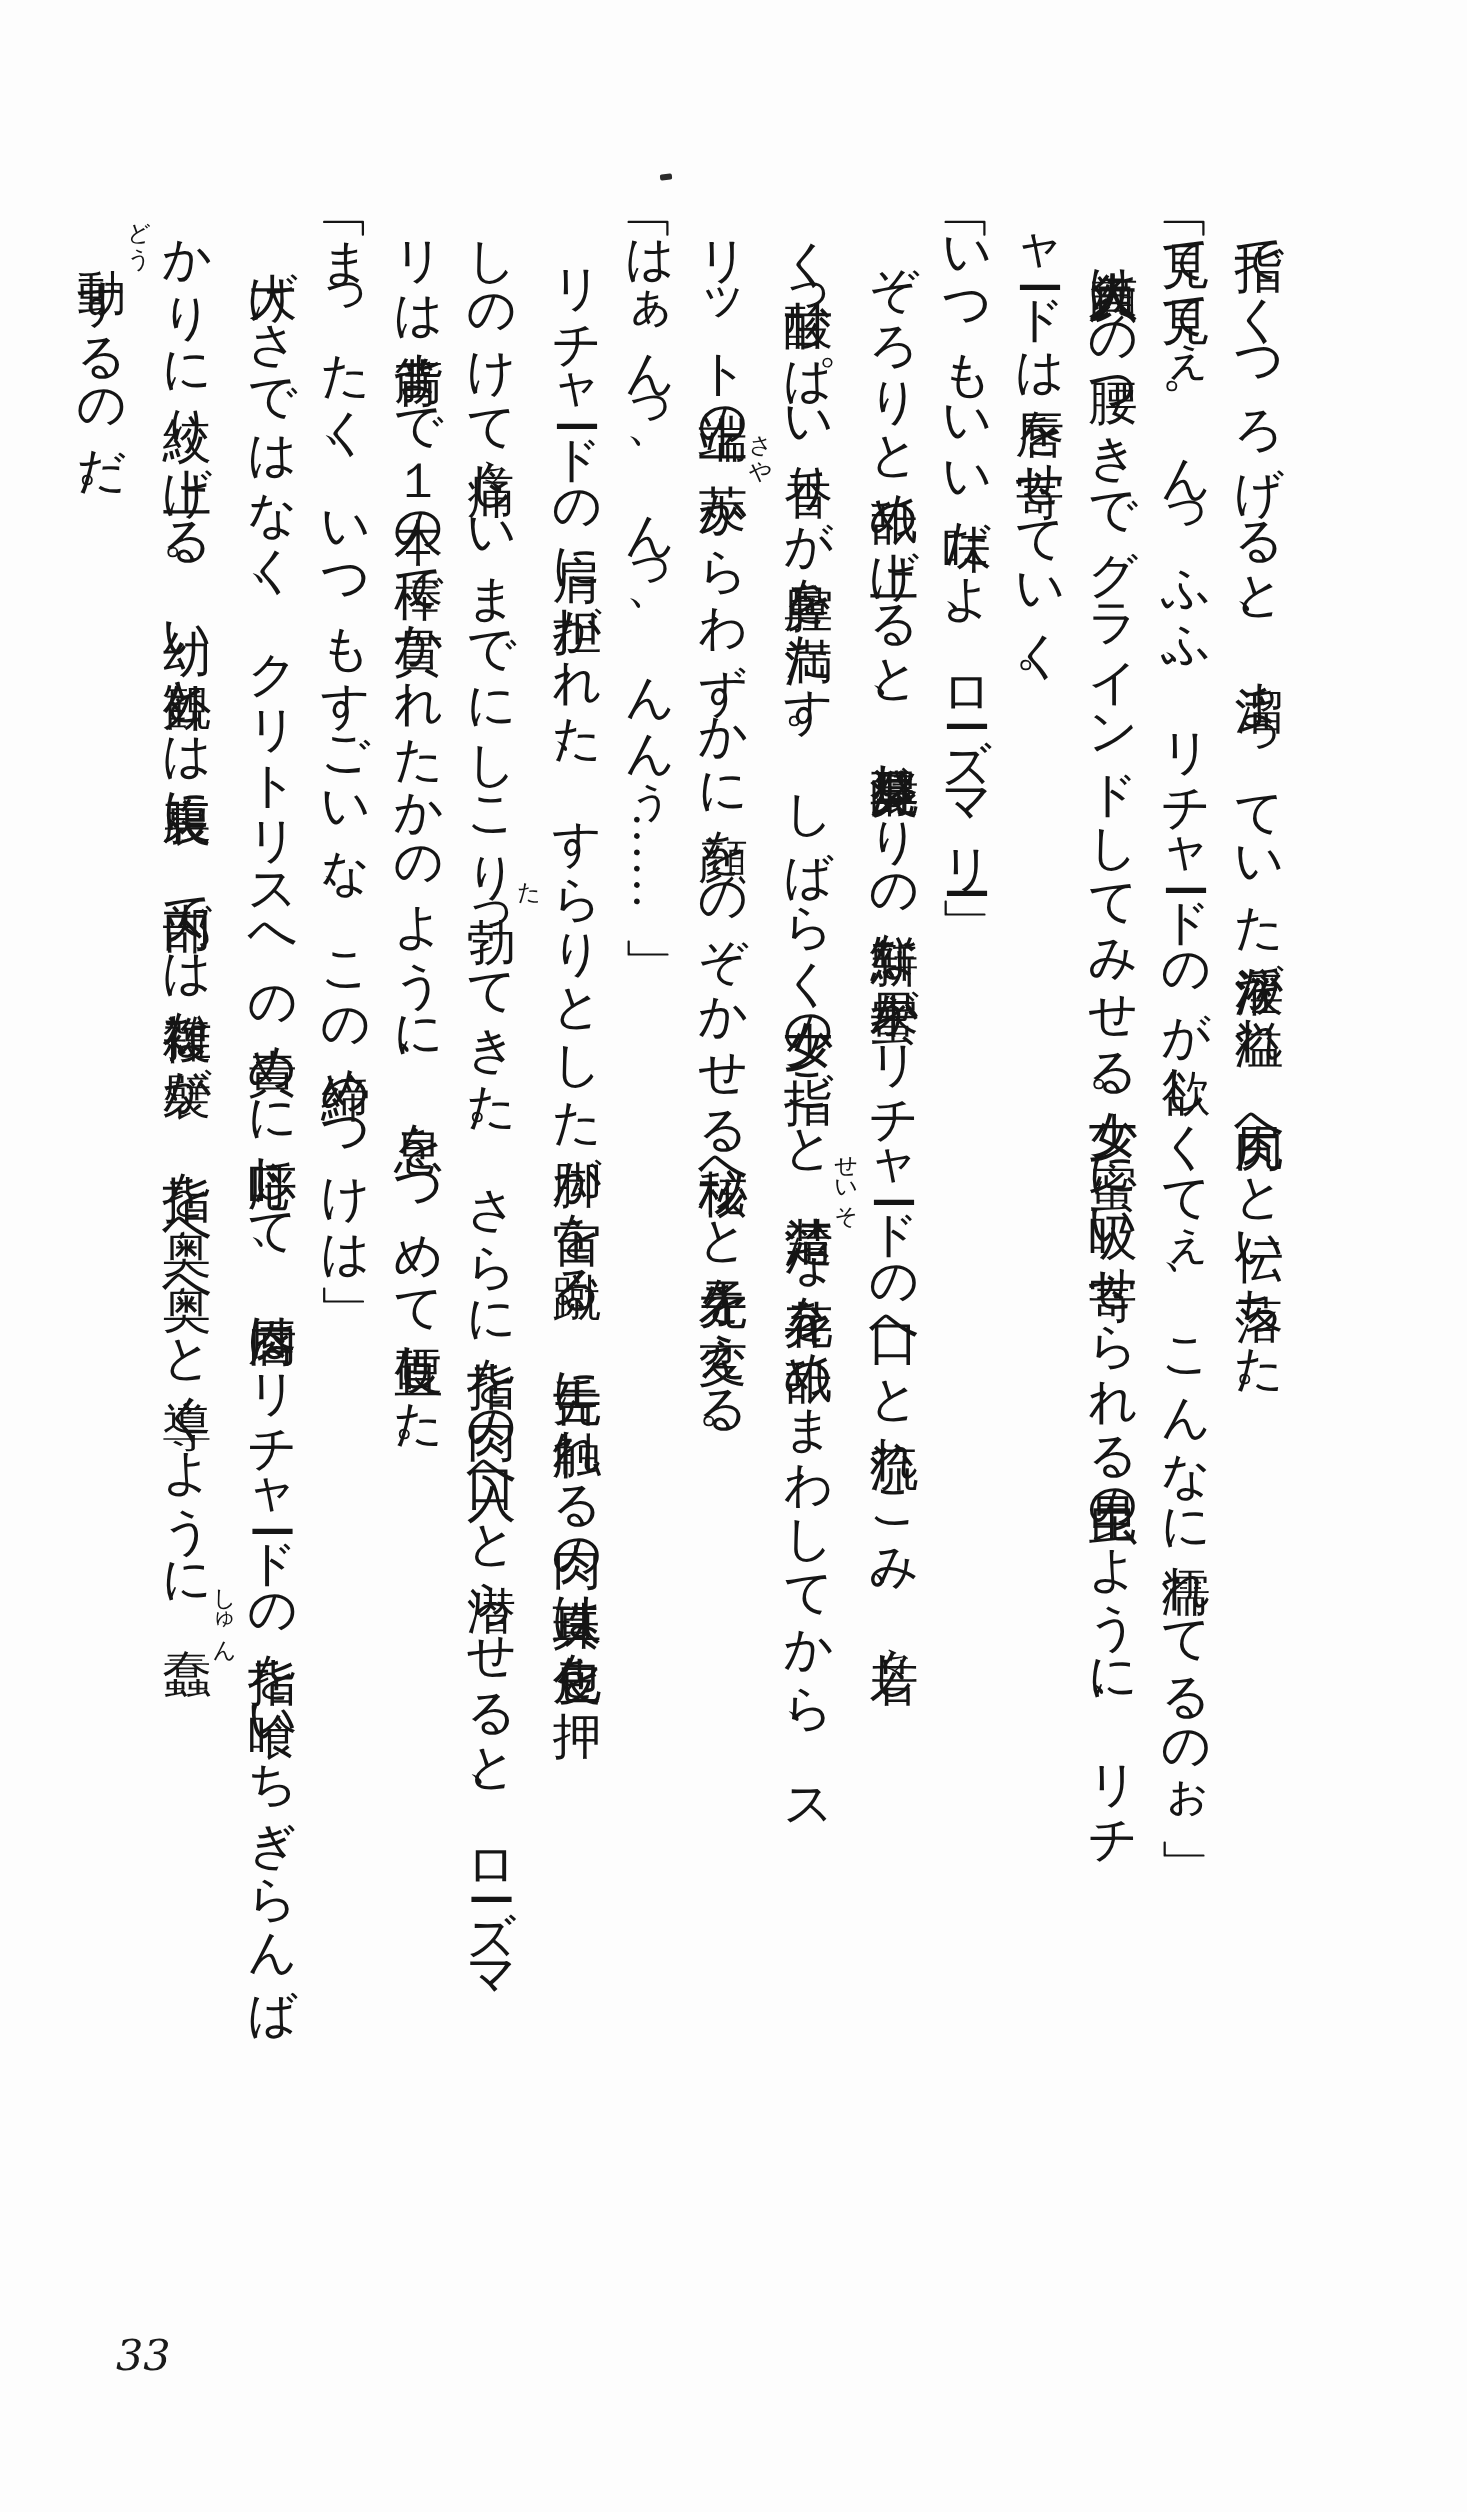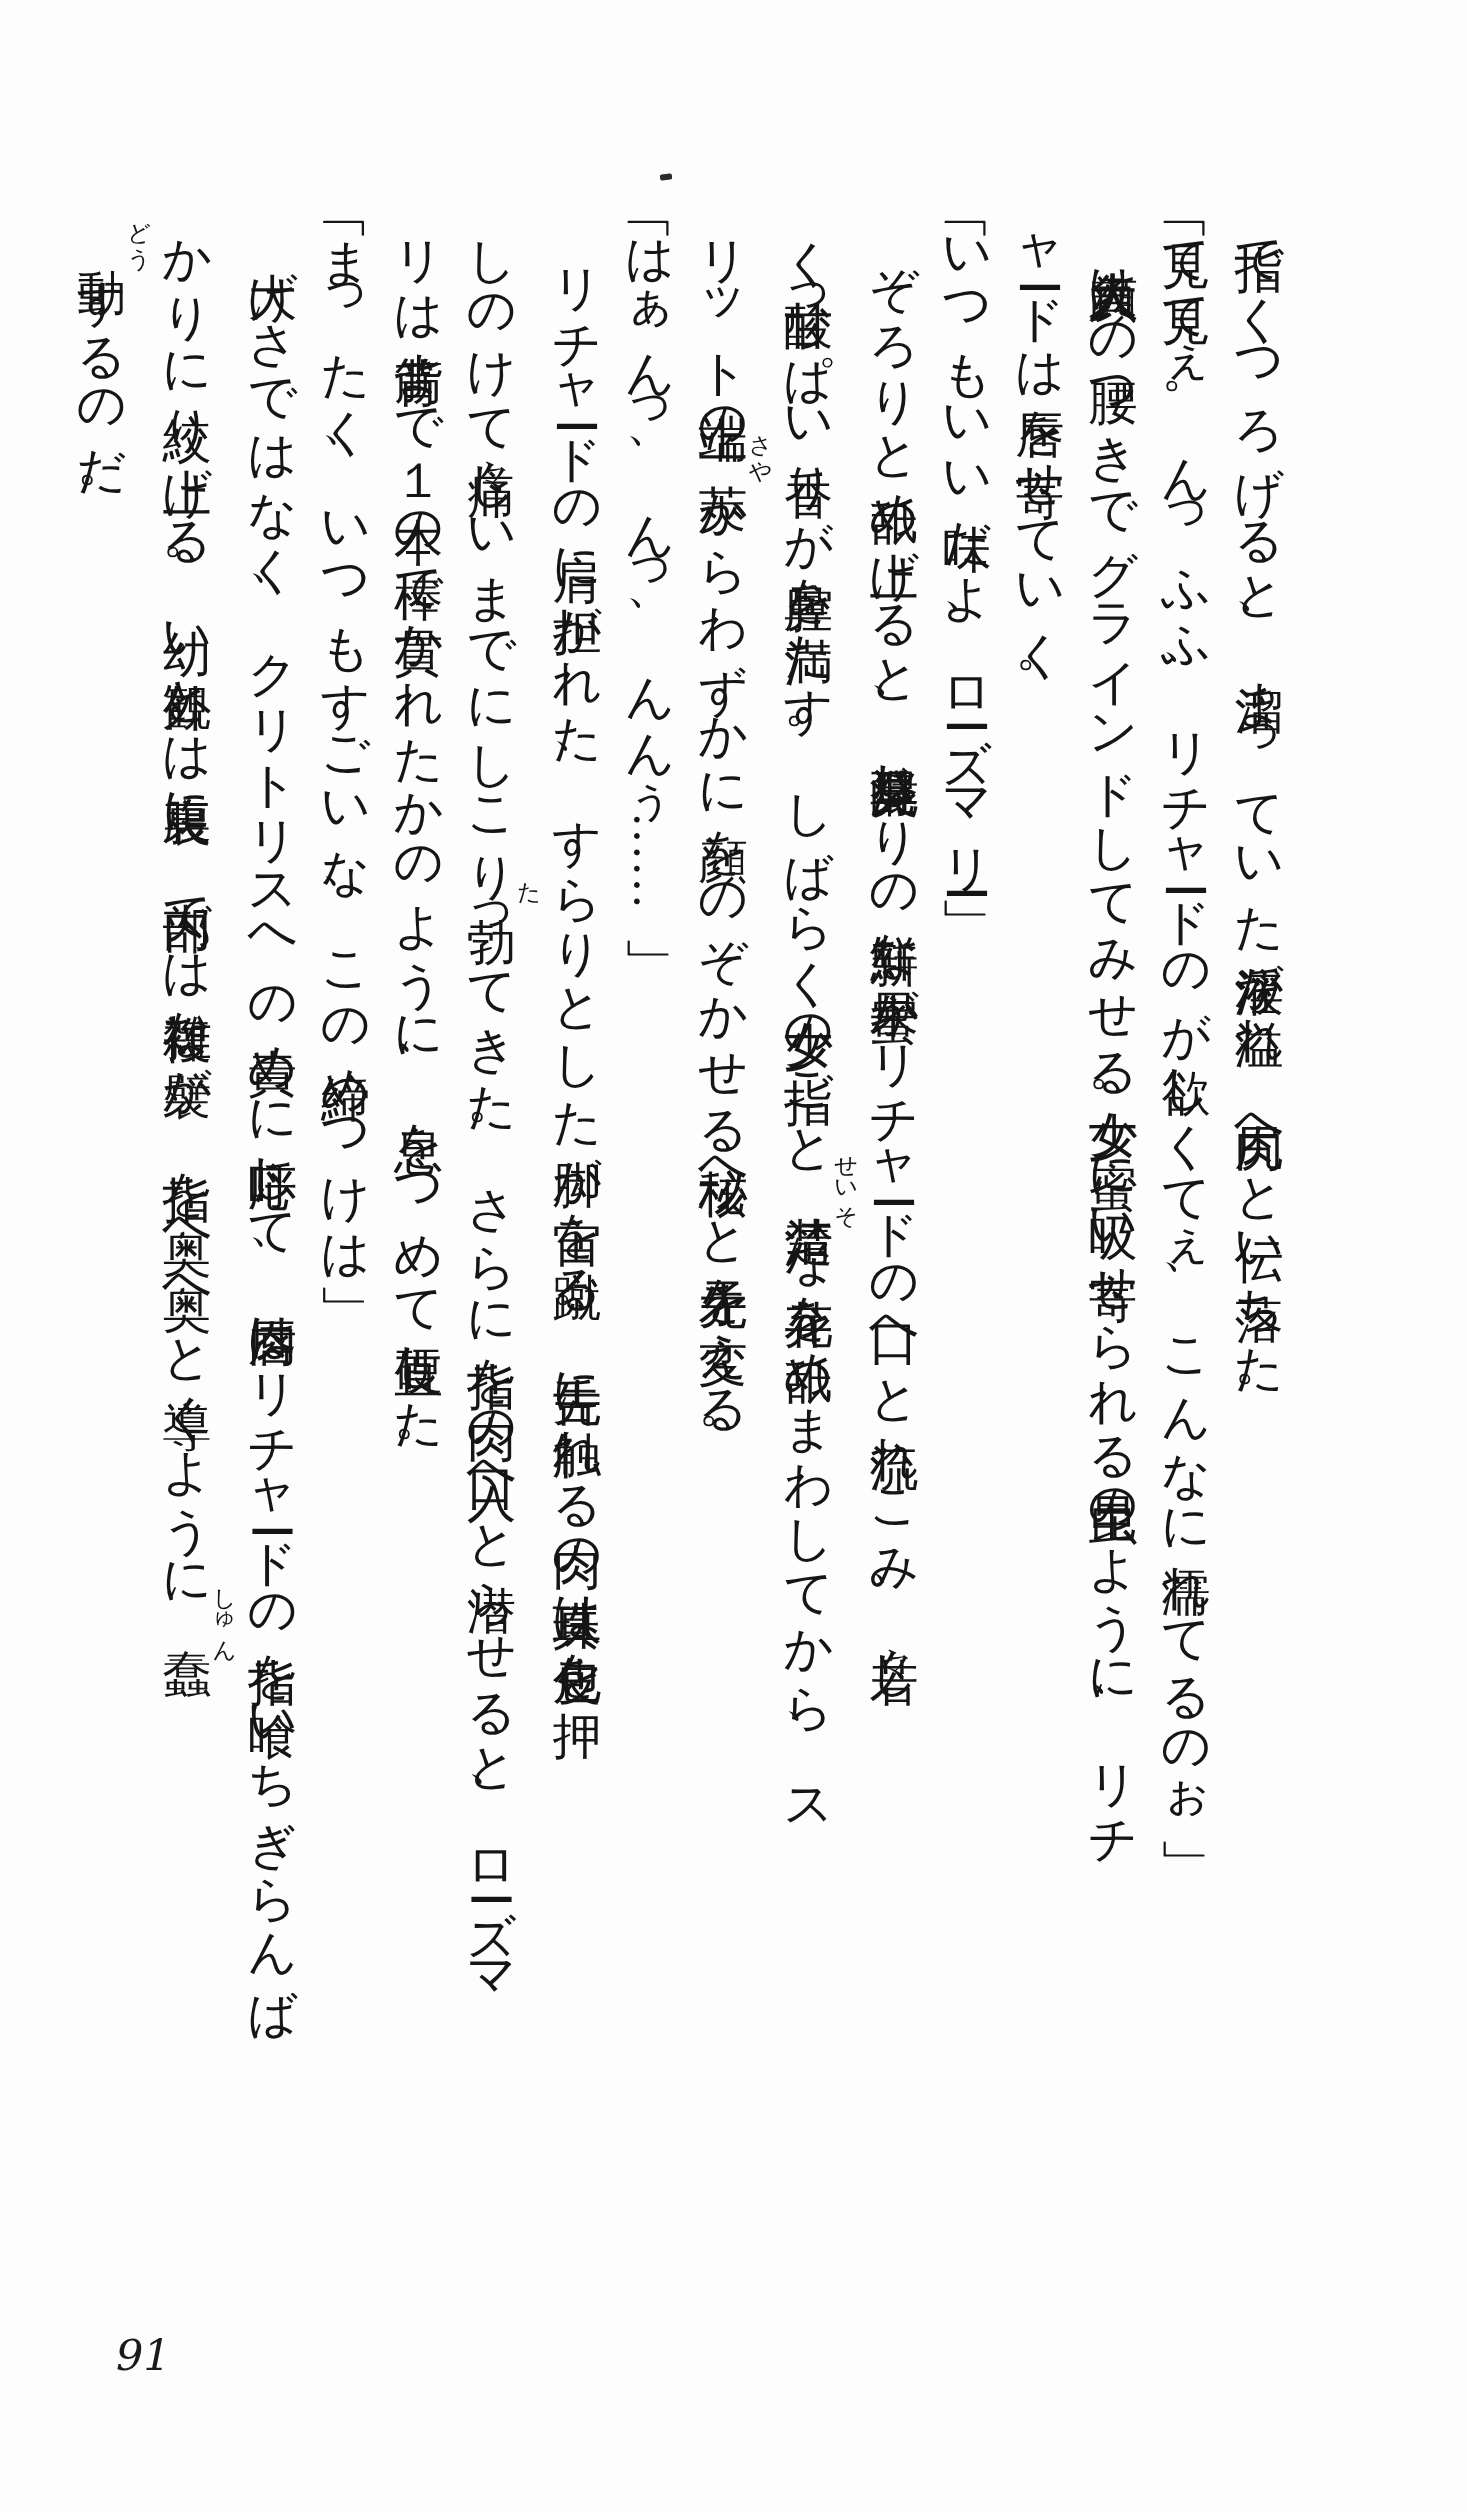--- a/index.html
+++ b/index.html
@@ -78,14 +78,14 @@
     <p>「はぁんっ、んっ、んんぅ……」</p>
     <p class="indent">リチャードの肩に担がれた、すらりとした脚が宙を蹴る。舌先に触れる肉の真珠は包皮を押</p>
     <p>しのけて痛々しいまでにしこり<ruby>勃<rt>た</rt></ruby>ってきた。さらに指を肉の入口へと潜らせると、ローズマ</p>
     <p>リは背筋まで１本の棒で貫かれたかのように、息をつめて硬直した。</p>
     <p>「まったく、いつもすごいな、この締めつけは」</p>
     <p class="indent">大げさではなく、クリトリスへの責めに呼応して、肉唇はリチャードの指を喰いちぎらんば</p>
     <p>かりに絞り上げる。幼い外観とは裏腹に、内部では複雑な襞が、指を奥へ奥へと導くように<ruby>蠢<rt>しゅん</rt></ruby></p>
     <p><ruby>動<rt>どう</rt></ruby>するのだ。</p>
   </main>
 
-<span id="page-number">91</span>
+<span id="page-number">33</span>
 
 
 </body></html>

